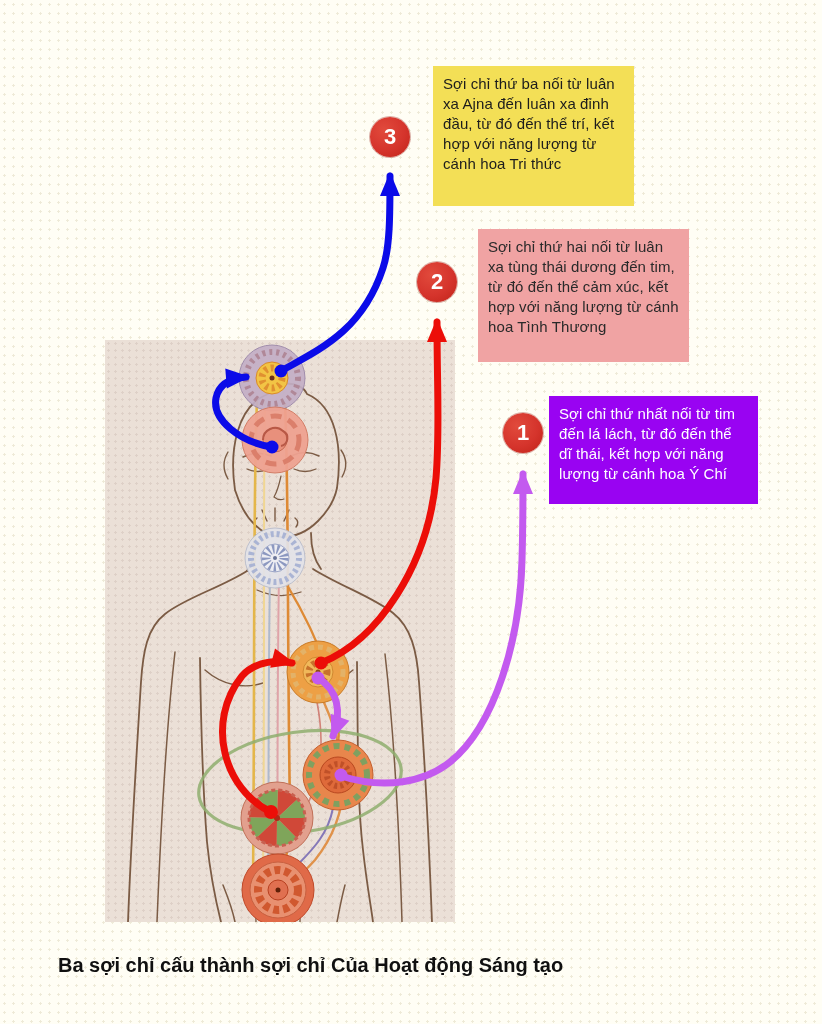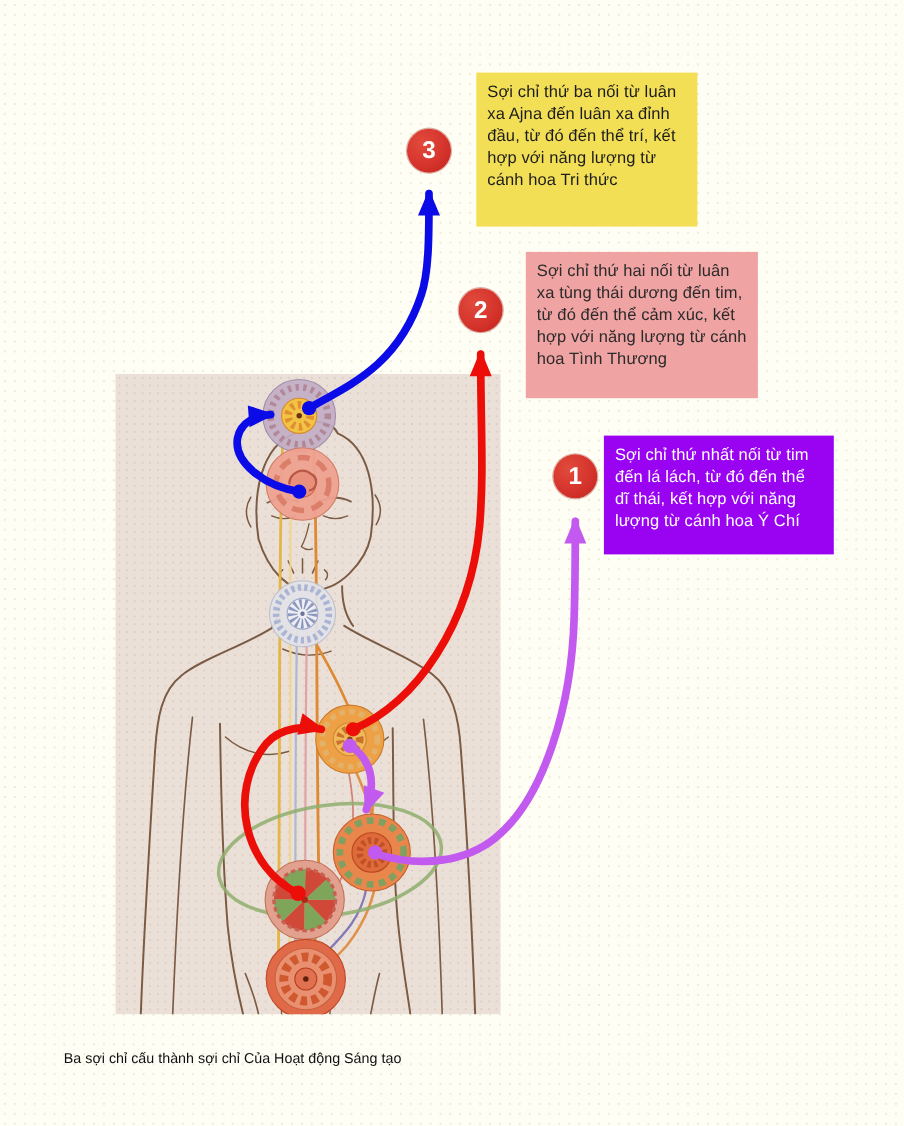--- a/index.html
+++ b/index.html
@@ -29,21 +29,21 @@
     position:absolute; width:40px; height:40px; border-radius:50%;
     background:radial-gradient(circle at 35% 32%, #E14A3C 0%, #D5342C 55%, #C02318 100%);
     color:#fff; font-size:22px; font-weight:bold; line-height:40px; text-align:center;
     box-shadow:0 0 0 1px rgba(150,30,20,0.35);
   }
   .badge.b3{left:370px; top:117px;}
   .badge.b2{left:417px; top:262px;}
   .badge.b1{left:503px; top:413px;}
   .caption{
     position:absolute; left:58px; top:954px; width:720px;
-    font-size:13px; font-weight:normal; color:#101010;
+    font-size:20px; font-weight:bold; color:#101010;
   }
 </style>
 </head>
 <body>
 
 <div id="screen">
 
   <div class="figure-panel">
     <svg width="350" height="582" viewBox="0 0 350 582">
       <g fill="none" stroke="#7B5B44" stroke-width="1.8" stroke-linecap="round">

